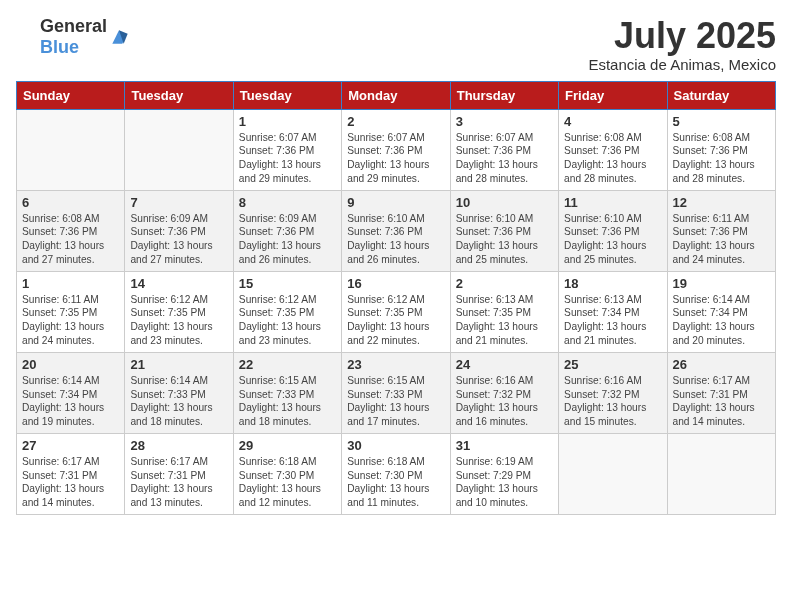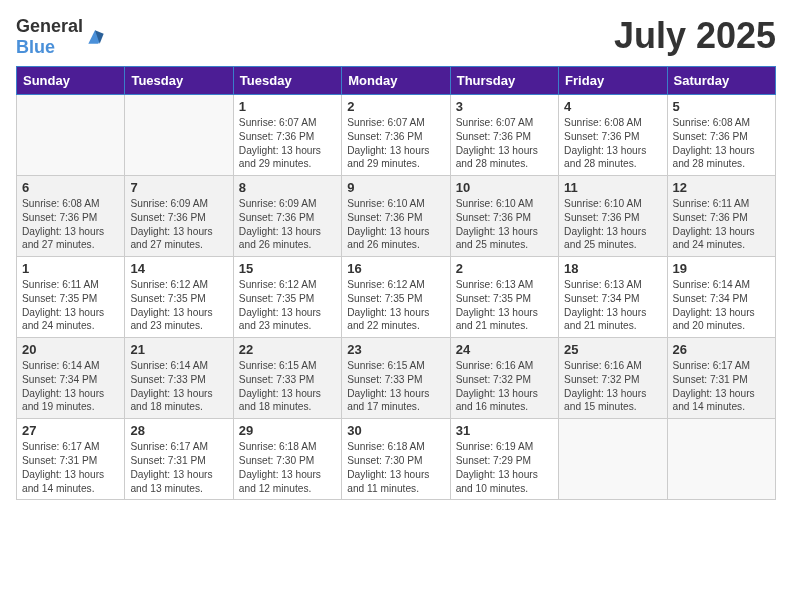--- a/index.html
+++ b/index.html
@@ -12,20 +12,21 @@
     }
     .header {
       display: flex;
       justify-content: space-between;
       align-items: flex-start;
       margin-bottom: 8px;
     }
     .logo {
       display: flex;
       align-items: center;
+      margin-left: 24px;
     }
     .logo-text-general {
       font-size: 18px;
       font-weight: bold;
       color: #333;
     }
     .logo-text-blue {
       font-size: 18px;
       font-weight: bold;
       color: #4a90d9;
@@ -48,21 +49,21 @@
     .subtitle {
       font-size: 15px;
       color: #333;
     }
     .calendar {
       width: 100%;
       border-collapse: collapse;
       border: 1px solid #ccc;
     }
     .calendar th {
-      background-color: #4c1d95;
+      background-color: #b91c1c;
       color: #fff;
       text-align: left;
       padding: 6px 6px;
       font-size: 13px;
       border: 1px solid #3a7fc9;
     }
     .calendar td {
       vertical-align: top;
       border: 1px solid #ccc;
       padding: 4px 5px;
@@ -100,20 +101,21 @@
       <span class="logo-text-general">General</span><br>
       <span class="logo-text-blue">Blue</span>
     </div>
     <svg class="logo-icon" viewBox="0 0 30 30" xmlns="http://www.w3.org/2000/svg">
       <polygon points="5,25 15,5 25,15 20,25" fill="#4a90d9"></polygon>
       <polygon points="15,5 28,10 22,25" fill="#2a6099"></polygon>
     </svg>
   </div>
   <div class="title-block">
     <div class="month-title">July 2025</div>
+    <div class="subtitle">Estancia de Animas, Mexico</div>
   </div>
 </div>
 
 <table class="calendar">
   <thead>
     <tr>
     <th>Sunday</th>
         <th>Tuesday</th>
         <th>Tuesday</th>
         <th>Monday</th>

